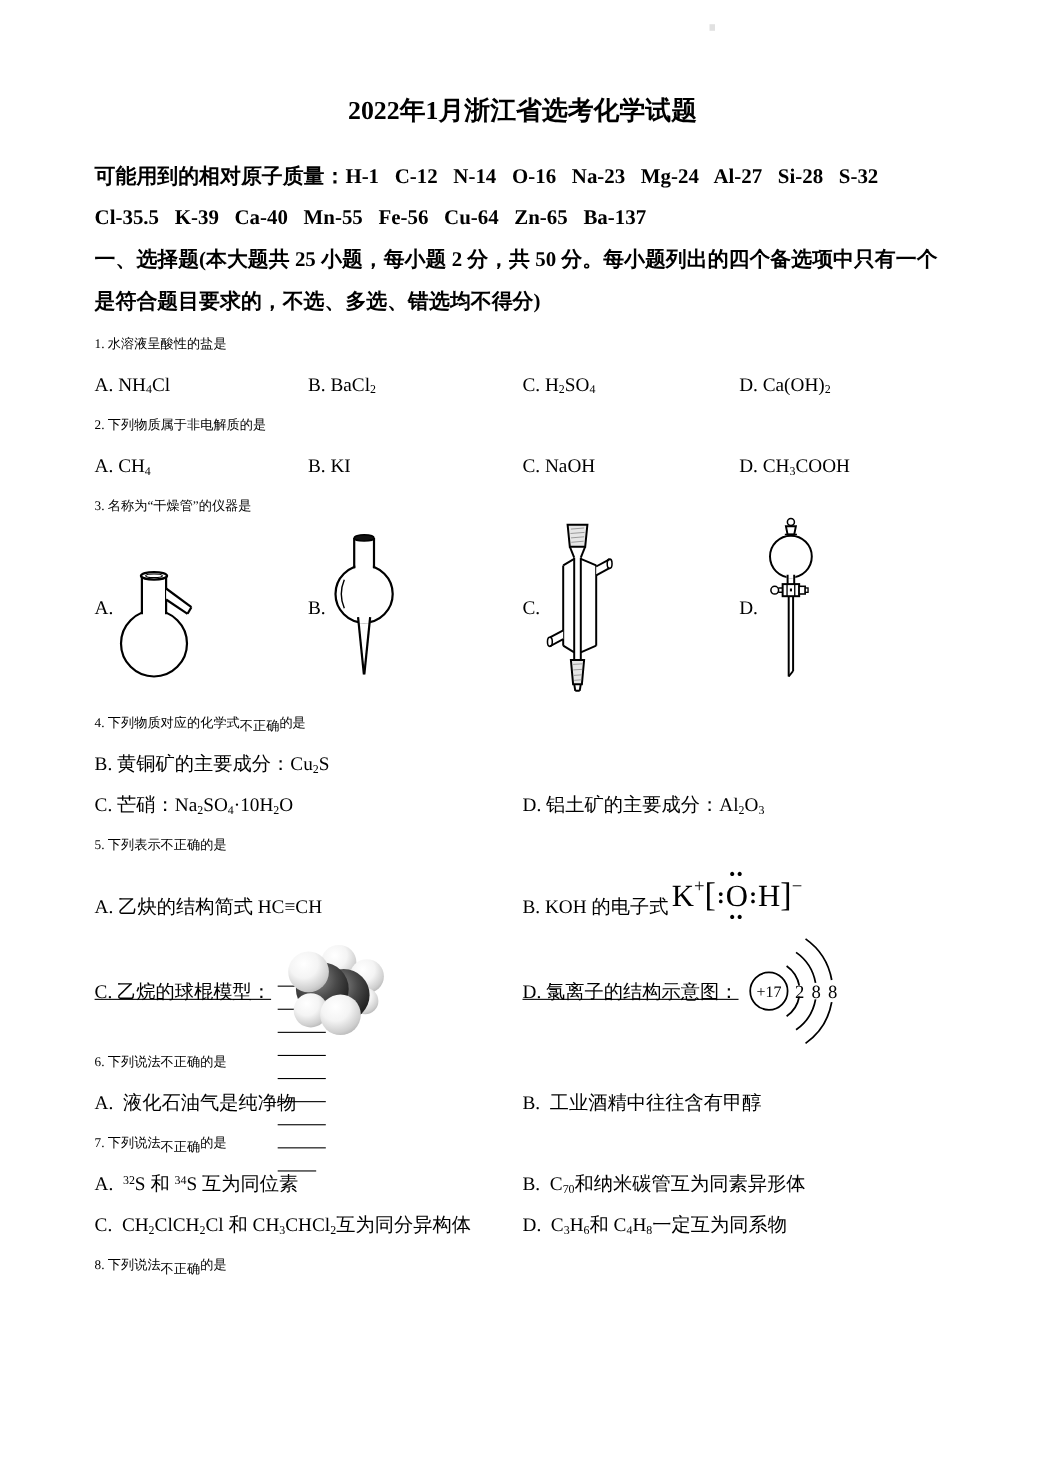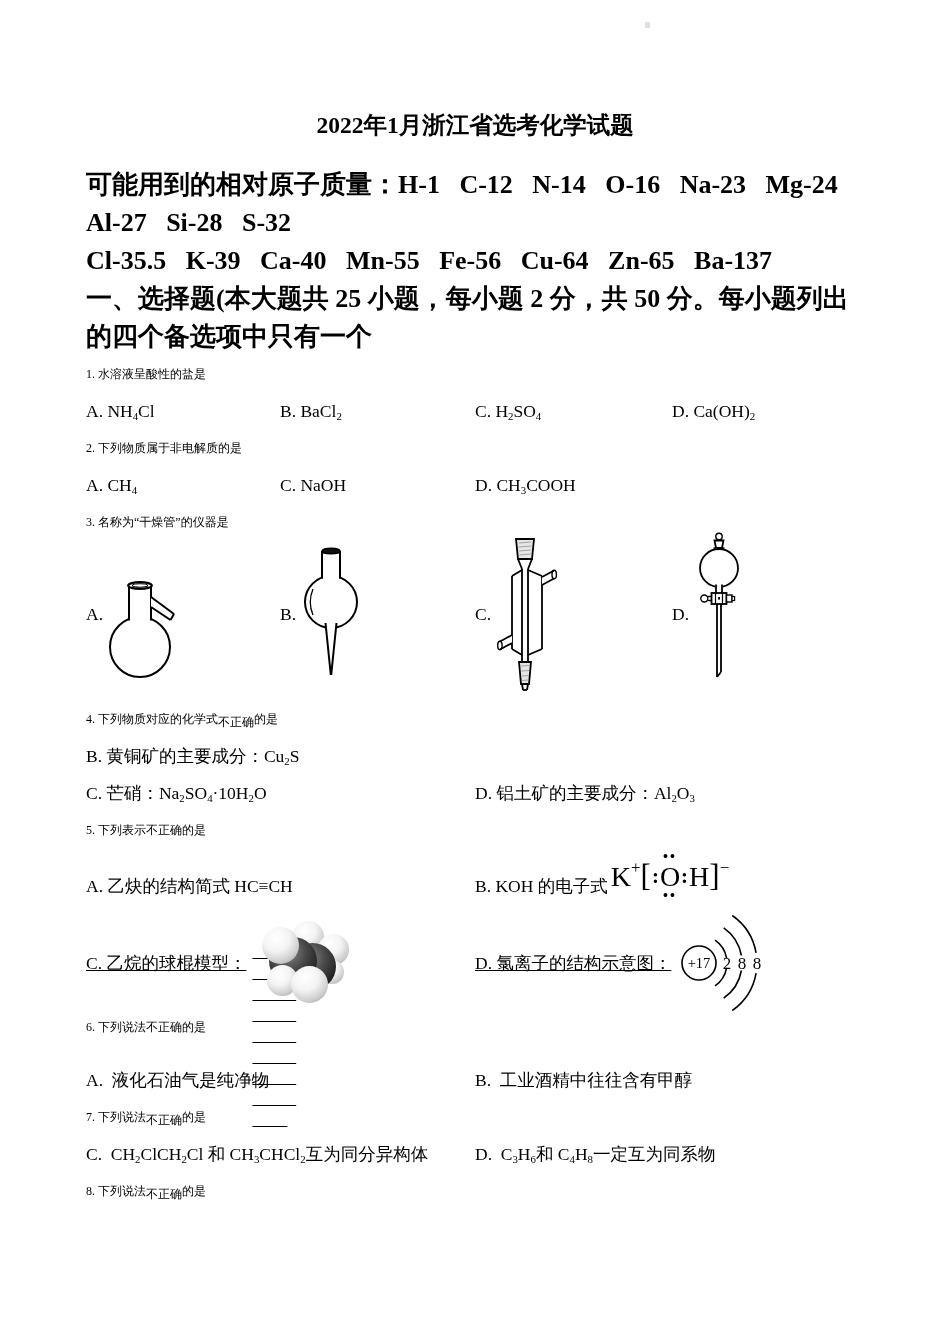--- a/index.html
+++ b/index.html
@@ -5,23 +5,23 @@
   html,body { margin:0; padding:0; background:#ffffff; }
   .page {
     position:relative; width:950px; height:1344px; background:#fff;
     font-family:"Liberation Serif","DejaVu Serif",serif; color:#000;
     overflow:hidden;
   }
   .stray-dot { position:absolute; left:645px; top:22px; width:5px; height:6px;
     background:#c9c9c9; opacity:.55; }
   .content { position:absolute; left:86px; top:0; width:778px; }
 
-  .doc-title { margin-top:112px; text-align:center; font-size:23.5px;
+  .doc-title { margin-top:88px; text-align:center; font-size:23.5px;
     font-weight:700; line-height:26px; white-space:pre-wrap; }
-  .bold-line { font-weight:700; font-size:26px; line-height:38px; white-space:pre-wrap; }
+  .bold-line { font-weight:700; font-size:19px; line-height:38px; white-space:pre-wrap; }
   .mt28 { margin-top:28px; }
 
   .line { font-size:12px; line-height:37px; white-space:pre-wrap; }
   .opt-row4 { display:grid; grid-template-columns:194px 195px 197px 1fr; }
   .opt-row2 { display:grid; grid-template-columns:389px 1fr; }
   .cell { font-size:17.5px; line-height:37px; white-space:pre-wrap; }
 
   sub { font-size:0.62em; line-height:0; vertical-align:-0.25em; }
   sup { font-size:0.62em; line-height:0; vertical-align:0.5em; }
   .udrop { position:relative; top:3px; }
@@ -65,32 +65,34 @@
 <div class="page">
   <div class="stray-dot"></div>
   <div class="content">
 
     <div class="doc-title">2022年1月浙江省选考化学试题</div>
 
     <div class="bold-line mt28">可能用到的相对原子质量：H-1   C-12   N-14   O-16   Na-23   Mg-24   Al-27   Si-28   S-32</div>
     <div class="bold-line">Cl-35.5   K-39   Ca-40   Mn-55   Fe-56   Cu-64   Zn-65   Ba-137</div>
 
     <div class="bold-line">一、选择题(本大题共 25 小题，每小题 2 分，共 50 分。每小题列出的四个备选项中只有一个</div>
+    <div class="bold-line">是符合题目要求的，不选、多选、错选均不得分)</div>
 
     <div class="line">1. 水溶液呈酸性的盐是</div>
     <div class="opt-row4">
       <div class="cell">A. NH<sub>4</sub>Cl</div>
       <div class="cell">B. BaCl<sub>2</sub></div>
       <div class="cell">C. H<sub>2</sub>SO<sub>4</sub></div>
       <div class="cell">D. Ca(OH)<sub>2</sub></div>
     </div>
 
     <div class="line">2. 下列物质属于非电解质的是</div>
     <div class="opt-row4">
       <div class="cell">A. CH<sub>4</sub></div>
+      <div class="cell">B. KI</div>
       <div class="cell">C. NaOH</div>
       <div class="cell">D. CH<sub>3</sub>COOH</div>
     </div>
 
     <div class="line">3. 名称为“干燥管”的仪器是</div>
 
     <div class="apparatus">
       <span class="app-label" style="left:0">A.</span>
       <span class="app-label" style="left:194px">B.</span>
       <span class="app-label" style="left:389px">C.</span>
@@ -234,27 +236,31 @@
           </g>
           <text x="24" y="55" font-size="14.5" text-anchor="middle">+17</text>
           <text x="52" y="56" font-size="17" text-anchor="middle">2</text>
           <text x="67" y="56" font-size="17" text-anchor="middle">8</text>
           <text x="82" y="56" font-size="17" text-anchor="middle">8</text>
         </svg>
       </div>
     </div>
 
     <div class="line">6. 下列说法不正确的是</div>
-    <div class="opt-row2" style="margin-top:16px">
+    <div class="opt-row2" style="margin-top:0">
       <div class="cell">A.  液化石油气是纯净物</div>
       <div class="cell">B.  工业酒精中往往含有甲醇</div>
     </div>
 
     <div class="line"><span>7. 下列说法</span><span class="udrop">不正确</span><span>的是</span></div>
     <div class="opt-row2">
+      <div class="cell">A.  <sup>32</sup>S 和 <sup>34</sup>S 互为同位素</div>
+      <div class="cell">B.  C<sub>70</sub>和纳米碳管互为同素异形体</div>
+    </div>
+    <div class="opt-row2">
       <div class="cell">C.  CH<sub>2</sub>ClCH<sub>2</sub>Cl 和 CH<sub>3</sub>CHCl<sub>2</sub>互为同分异构体</div>
       <div class="cell">D.  C<sub>3</sub>H<sub>6</sub>和 C<sub>4</sub>H<sub>8</sub>一定互为同系物</div>
     </div>
 
     <div class="line"><span>8. 下列说法</span><span class="udrop">不正确</span><span>的是</span></div>
 
   </div>
 </div>
 
 </body></html>

